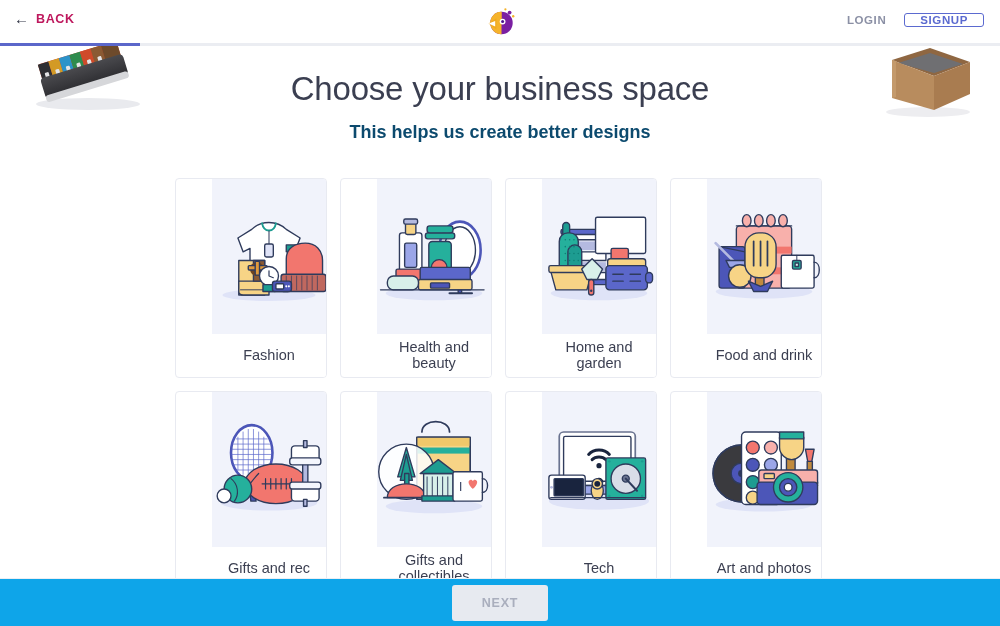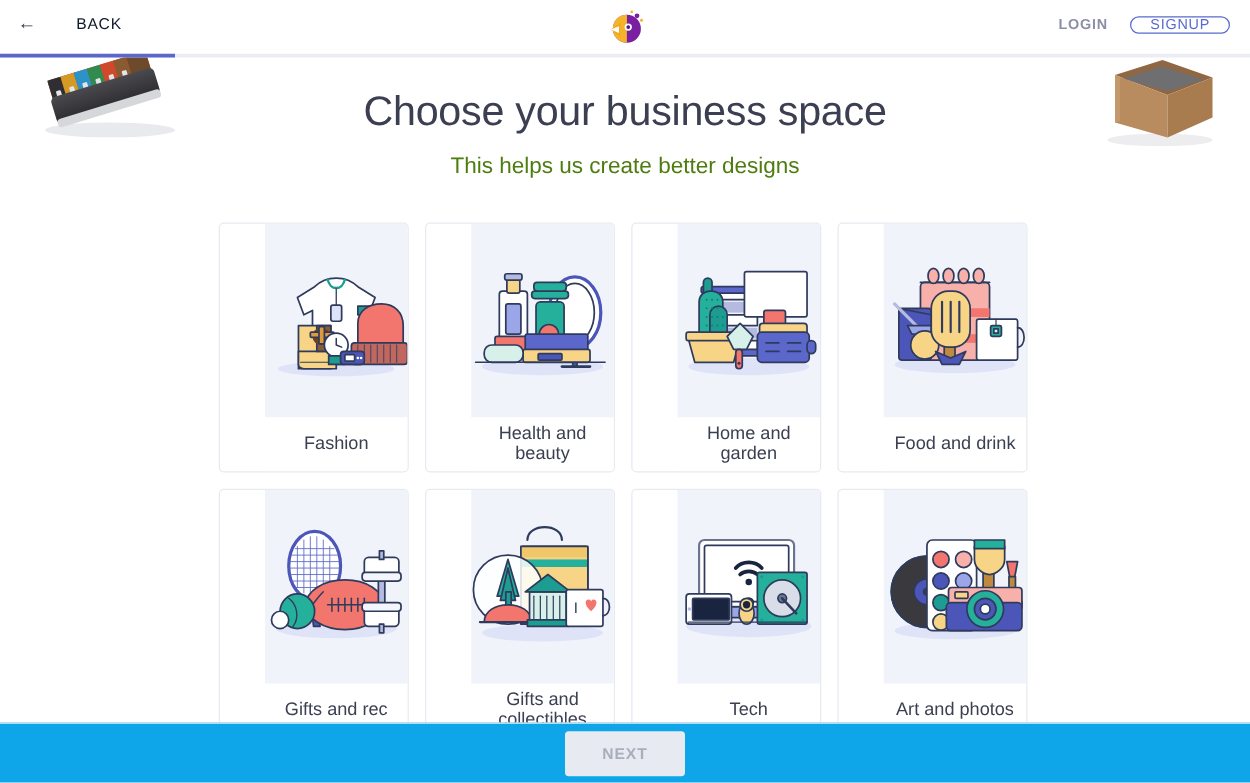--- a/index.html
+++ b/index.html
@@ -23,44 +23,43 @@
     position: absolute; left: 14px; top: 12px;
     display: flex; align-items: center; gap: 7px;
     cursor: pointer; background: none; border: none;
     font-family: "Liberation Sans", sans-serif;
   }
   .back-arrow {
     font-size: 15px; color: #2d3142; line-height: 1;
     display: block; margin-top: -1px;
   }
   .back-label {
-    font-size: 12.5px; font-weight: normal; letter-spacing: .6px;
-    color: #0f172a;
-    margin-left: 25px;
+    font-size: 12.5px; font-weight: bold; letter-spacing: .6px;
+    color: #be185d;
   }
   .logo-wrap {
     position: absolute; left: 50%; top: 5px;
     transform: translateX(-50%);
     width: 34px; height: 34px;
     cursor: pointer;
   }
   .hdr-right {
     position: absolute; right: 16px; top: 8px;
     display: flex; align-items: center; gap: 14px;
   }
   .login-link {
     font-size: 11.5px; font-weight: bold; letter-spacing: .6px;
     color: #8b90a5; cursor: pointer; background: none; border: none;
     padding: 6px 4px;
     font-family: "Liberation Sans", sans-serif;
   }
   .signup-btn {
-    font-size: 11.5px; font-weight: normal; letter-spacing: .6px;
+    font-size: 11.5px; font-weight: bold; letter-spacing: .6px;
     color: #5b6ad0;
-    border: 1px solid #5b6ad0; border-radius: 9px;
+    border: 1px solid #5b6ad0; border-radius: 3px;
     padding: 0 15px; background: #fff; cursor: pointer;
     font-family: "Liberation Sans", sans-serif;
   }
 
   
   .progress-track {
     position: absolute; top: 43px; left: 0;
     width: 1000px; height: 3px;
     background: #ebedf2; z-index: 45;
   }
@@ -82,21 +81,21 @@
   }
   .page-title {
     position: absolute; top: 26px; left: 0; width: 1000px;
     text-align: center;
     font-size: 33px; font-weight: normal; color: #3b3f51;
     letter-spacing: -.2px;
   }
   .page-sub {
     position: absolute; top: 78px; left: 0; width: 1000px;
     text-align: center;
-    font-size: 18px; color: #4d7c0f; font-weight: normal;
+    font-size: 18px; color: #0c4a6e; font-weight: bold;
   }
 
   .grid {
     position: absolute; top: 134px; left: 175px;
     width: 652px;
     display: grid;
     grid-template-columns: repeat(4, 152px);
     gap: 13px 13px;
   }
   .card {

